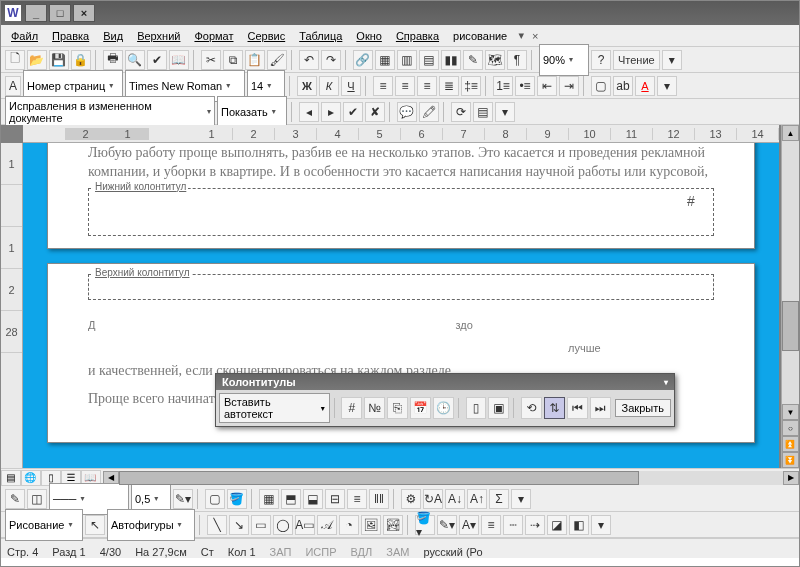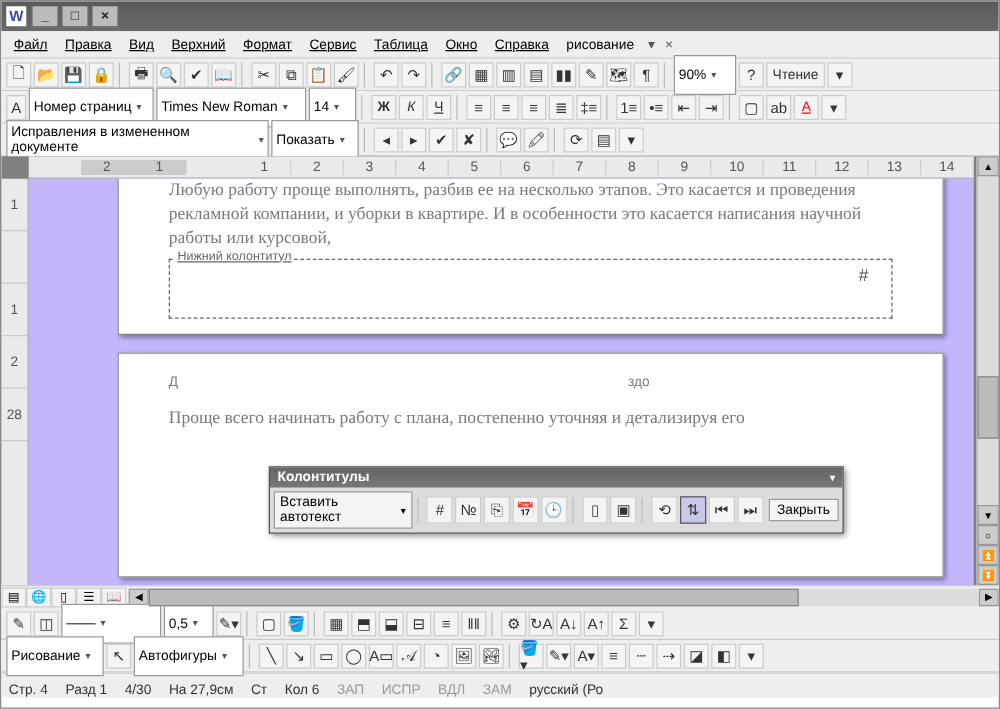--- a/index.html
+++ b/index.html
@@ -18,21 +18,21 @@
 .tbtn{width:20px;height:20px;background:#f4f4f4;border:1px solid #ccc;display:flex;align-items:center;justify-content:center;font-size:12px;color:#333;}
 .tsep{width:4px;height:20px;border-left:1px solid #bbb;margin:0 2px;}
 .combo{height:32px;background:#fff;border:1px solid #999;display:flex;align-items:center;padding:0 3px;}
 .combo .arr{margin-left:4px;color:#555;font-size:8px;}
 .workarea{position:relative;height:343px;background:#808080;overflow:hidden;}
 .hruler{height:18px;background:#eaeaea;position:absolute;left:22px;right:20px;top:0;border-bottom:1px solid #aaa;font-size:8px;display:flex;align-items:center;overflow:hidden;}
 .hruler .seg{flex:0 0 42px;text-align:center;border-right:1px solid #ccc;color:#555;}
 .hruler .dark{background:#ccc;}
 .vruler{width:22px;background:#eaeaea;position:absolute;left:0;top:18px;bottom:0;border-right:1px solid #aaa;font-size:8px;display:flex;flex-direction:column;overflow:hidden;}
 .vruler .seg{flex:0 0 42px;text-align:center;border-bottom:1px solid #ccc;color:#555;display:flex;align-items:center;justify-content:center;}
-.docview{position:absolute;left:22px;right:20px;top:18px;bottom:0;overflow:hidden;background:#c4b5fd;padding-left:47px;}
+.docview{position:absolute;left:22px;right:20px;top:18px;bottom:0;overflow:hidden;background:#0ea5e9;}
 .page{background:#fff;margin:0 24px;border:1px solid #888;box-shadow:2px 2px 4px rgba(0,0,0,0.4);}
 .bodytxt{padding:6px 40px 4px;color:#3a3a3a;font-family:'Times New Roman',serif;font-size:14px;line-height:1.35;}
 .gray{color:#7a7a7a;}
 .hfbox{margin:2px 40px 10px;border:1px dashed #666;position:relative;padding:10px 6px 6px;}
 .hflabel{position:absolute;top:-8px;left:4px;background:#fff;padding:0 2px;font-size:10px;color:#666;text-decoration:underline;}
 .page.bot .hfbox{height:48px;}
 .float-toolbar{position:absolute;left:192px;top:230px;width:460px;background:#dcdcdc;border:1px solid #555;box-shadow:2px 2px 5px rgba(0,0,0,.5);}
 .ft-title{background:linear-gradient(#666,#777);color:#fff;padding:2px 6px;font-weight:bold;display:flex;align-items:center;}
 .ft-title .drop{margin-left:auto;font-size:8px;}
 .ft-body{display:flex;align-items:center;padding:3px;gap:2px;}
@@ -223,23 +223,30 @@
       <div class="bodytxt gray">Любую работу проще выполнять, разбив ее на несколько этапов. Это касается и проведения рекламной компании, и уборки в квартире. И в особенности это касается написания научной работы или курсовой,</div>
       <div class="hfbox">
         <div class="hflabel">Нижний колонтитул</div>
         <div class="page-marker">#</div>
       </div>
     </div>
 
     <div style="height:14px"></div>
 
     <div class="page" style="padding-top:8px;height:180px">
+      <div class="hfbox" style="height:26px">
+        <div class="hflabel">Верхний колонтитул</div>
+      </div>
       <div class="bodytxt gray">
         <span>Д</span><span style="display:inline-block;width:360px"></span><span>здо</span>
       </div>
+      <div class="bodytxt gray" style="padding-top:0">
+        <span style="display:inline-block;width:480px"></span><span>лучше</span>
+      </div>
+      <div class="bodytxt gray" style="padding-top:0">и качественней, если сконцентрироваться на каждом разделе.</div>
       <div class="bodytxt gray" style="padding-top:6px">Проще всего начинать работу с плана, постепенно уточняя и детализируя его</div>
     </div>
 
     <div class="float-toolbar">
       <div class="ft-title">
         <span>Колонтитулы</span>
           <span class="drop">▾</span>
       </div>
       <div class="ft-body">
         <div class="ft-combo">
@@ -354,19 +361,19 @@
   <div class="tbtn">◧</div>
   <div class="tbtn">▾</div>
 </div>
 
 <div class="statusbar">
   <span>Стр. 4</span>
   <span>Разд 1</span>
   <span>4/30</span>
   <span>На  27,9см</span>
   <span>Ст</span>
-  <span>Кол 6</span>
+  <span>Кол 1</span>
   <span class="dim">ЗАП</span>
   <span class="dim">ИСПР</span>
   <span class="dim">ВДЛ</span>
   <span class="dim">ЗАМ</span>
   <span>русский (Ро</span>
 </div>
 
 </body></html>

